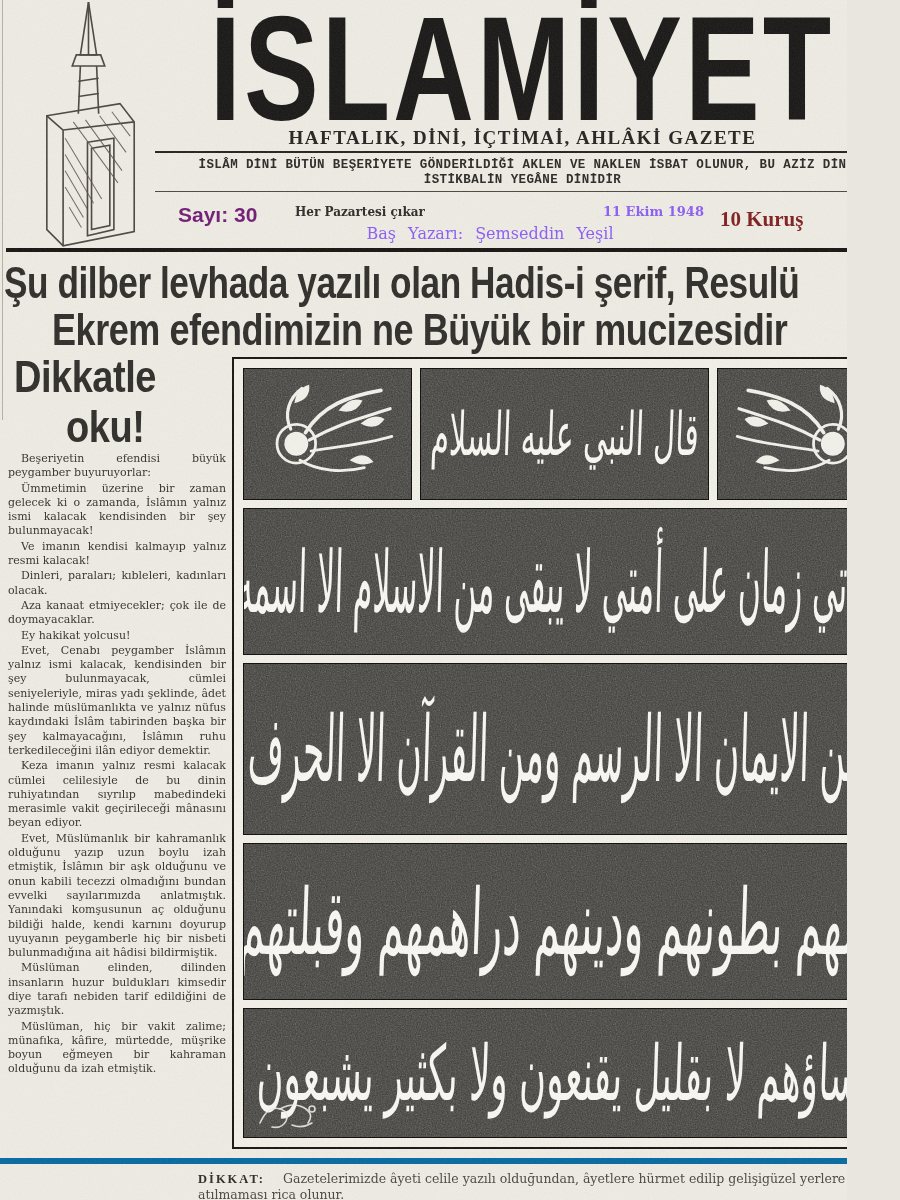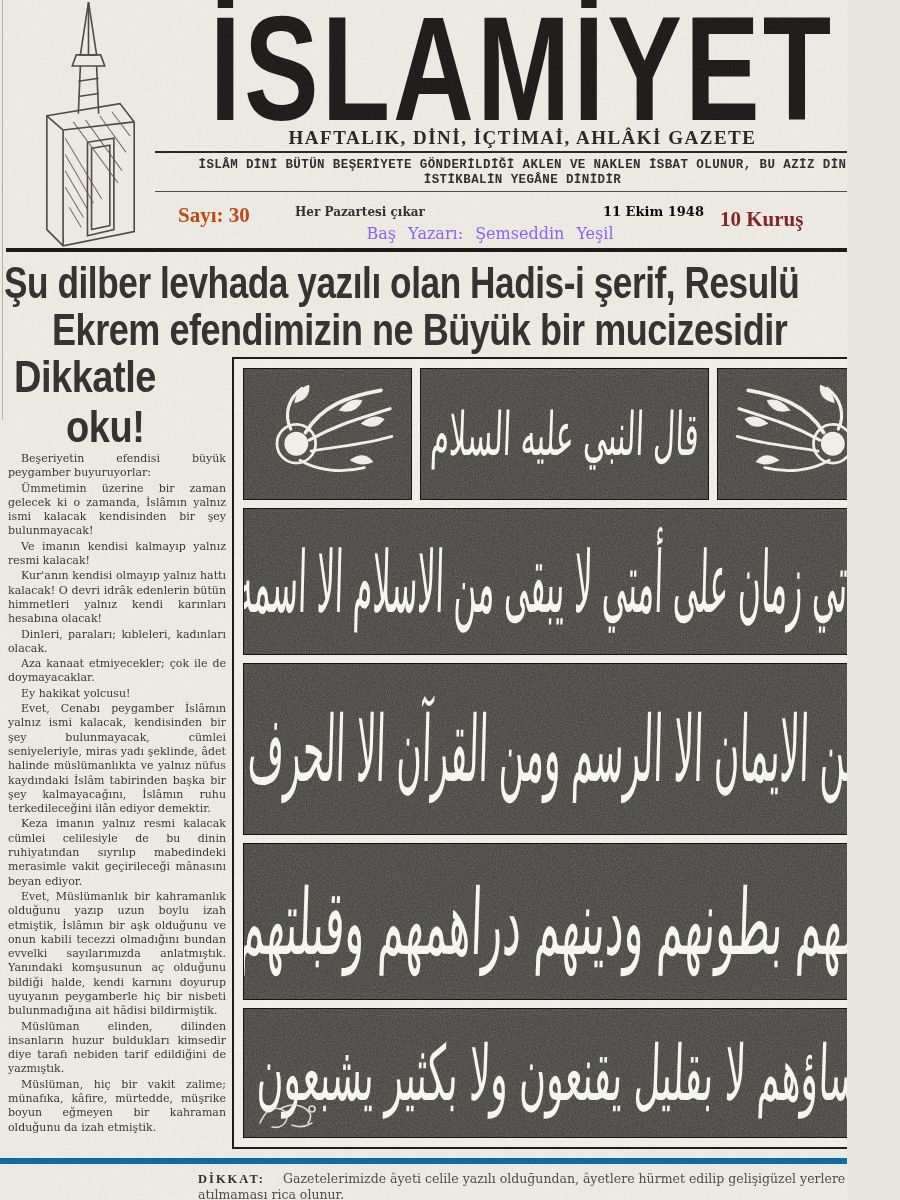--- a/index.html
+++ b/index.html
@@ -15,24 +15,24 @@
          white-space:nowrap;}
   .subtitle{position:absolute;left:150px;top:127px;width:745px;text-align:center;
             font-family:"Liberation Serif", serif;font-weight:bold;font-size:19px;
             letter-spacing:1.5px;color:#24221f;}
   .rule-a{position:absolute;left:155px;top:151px;width:735px;height:2px;background:#23211e;}
   .slogan{position:absolute;left:150px;top:158px;width:745px;text-align:center;
           font-family:Liberation Mono, monospace;font-weight:bold;font-size:12.5px;
           line-height:14.5px;color:#2a2824;letter-spacing:.4px;}
   .rule-b{position:absolute;left:155px;top:191px;width:735px;height:1px;background:#4c463e;}
 
-  .issue{position:absolute;left:178px;top:203px;font-family:Liberation Serif, serif;
-         font-weight:bold;font-size:21px;color:#c2410c;}
+  .issue{position:absolute;left:178px;top:203px;font-family:Liberation Sans, sans-serif;
+         font-weight:bold;font-size:21px;color:#701a75;}
   .schedule{position:absolute;left:295px;top:205px;font-weight:bold;font-size:12px;color:#2c2a26;}
-  .date{position:absolute;left:603px;top:204px;font-size:13px;font-weight:bold;color:#000000;text-align:center;}
+  .date{position:absolute;left:603px;top:204px;font-size:13px;font-weight:bold;color:#8b5cf6;text-align:center;}
   .price{position:absolute;left:720px;top:207px;font-family:"Liberation Serif", serif;
          font-weight:bold;font-size:21px;color:#7f1d1d;}
   .editor{position:absolute;left:340px;top:224px;width:300px;text-align:center;
           font-size:16px;color:#8b5cf6;word-spacing:7px;}
   .rule-thick{position:absolute;left:6px;top:248px;width:888px;height:4px;background:#14130f;}
 
   
   .hl{position:absolute;white-space:nowrap;font-family:"Liberation Sans", sans-serif;
       font-weight:bold;color:#2e2c29;letter-spacing:-.5px;transform-origin:left top;}
   .hl1{left:4px;top:258px;font-size:40px;transform:scale(.88,1.12);}
@@ -151,21 +151,20 @@
 
   <div class="hl hl1">Şu dilber levhada yazılı olan Hadis-i şerif, Resulü</div>
   <div class="hl hl2">Ekrem efendimizin ne Büyük bir mucizesidir</div>
   <div class="hl hl3">Dikkatle</div>
   <div class="hl hl4">oku!</div>
 
   <div class="article">
     <p>Beşeriyetin efendisi büyük peygamber buyuruyorlar:</p>
     <p>Ümmetimin üzerine bir zaman gelecek ki o zamanda, İslâmın yalnız ismi kalacak kendisinden bir şey bulunmayacak!</p>
     <p>Ve imanın kendisi kalmayıp yalnız resmi kalacak!</p>
-    <p>Kur'anın kendisi olmayıp yalnız hattı kalacak! O devri idrâk edenlerin bütün himmetleri yalnız kendi karınları hesabına olacak!</p>
     <p>Dinleri, paraları; kıbleleri, kadınları olacak.</p>
     <p>Aza kanaat etmiyecekler; çok ile de doymayacaklar.</p>
     <p>Ey hakikat yolcusu!</p>
     <p>Evet, Cenabı peygamber İslâmın yalnız ismi kalacak, kendisinden bir şey bulunmayacak, cümlei seniyeleriyle, miras yadı şeklinde, âdet halinde müslümanlıkta ve yalnız nüfus kaydındaki İslâm tabirinden başka bir şey kalmayacağını, İslâmın ruhu terkedileceğini ilân ediyor demektir.</p>
     <p>Keza imanın yalnız resmi kalacak cümlei celilesiyle de bu dinin ruhiyatından sıyrılıp mabedindeki merasimle vakit geçirileceği mânasını beyan ediyor.</p>
     <p>Evet, Müslümanlık bir kahramanlık olduğunu yazıp uzun boylu izah etmiştik, İslâmın bir aşk olduğunu ve onun kabili tecezzi olmadığını bundan evvelki sayılarımızda anlatmıştık. Yanındaki komşusunun aç olduğunu bildiği halde, kendi karnını doyurup uyuyanın peygamberle hiç bir nisbeti bulunmadığına ait hâdisi bildirmiştik.</p>
     <p>Müslüman elinden, dilinden insanların huzur buldukları kimsedir diye tarafı nebiden tarif edildiğini de yazmıştık.</p>
     <p>Müslüman, hiç bir vakit zalime; münafıka, kâfire, mürtedde, müşrike boyun eğmeyen bir kahraman olduğunu da izah etmiştik.</p>
 
   </div>

